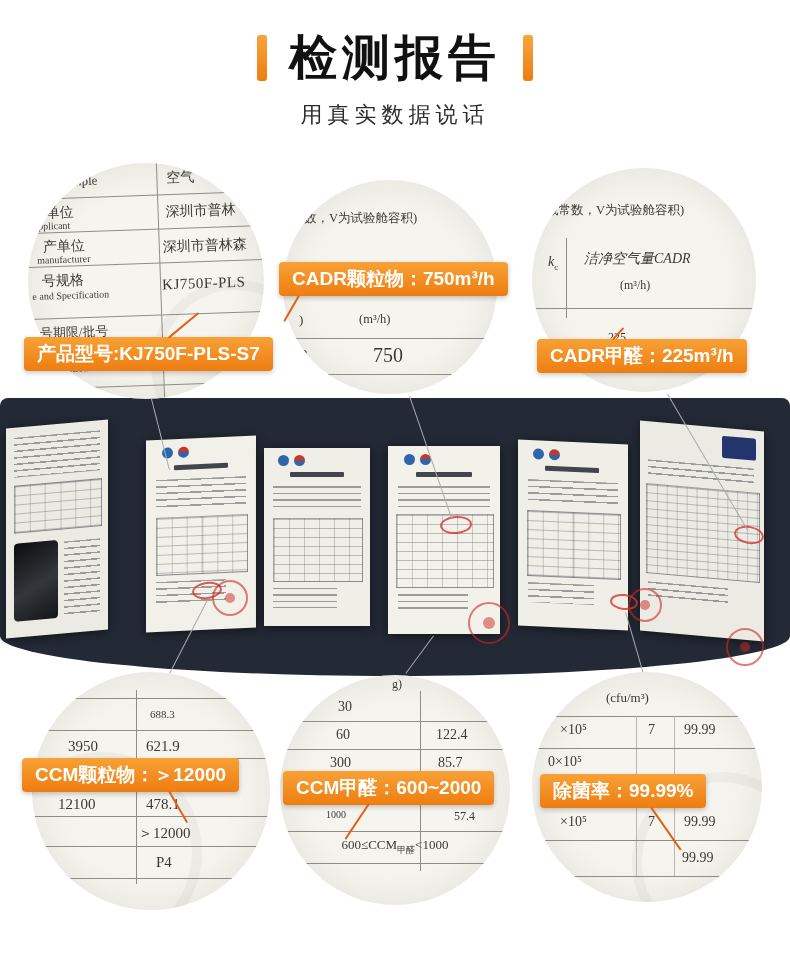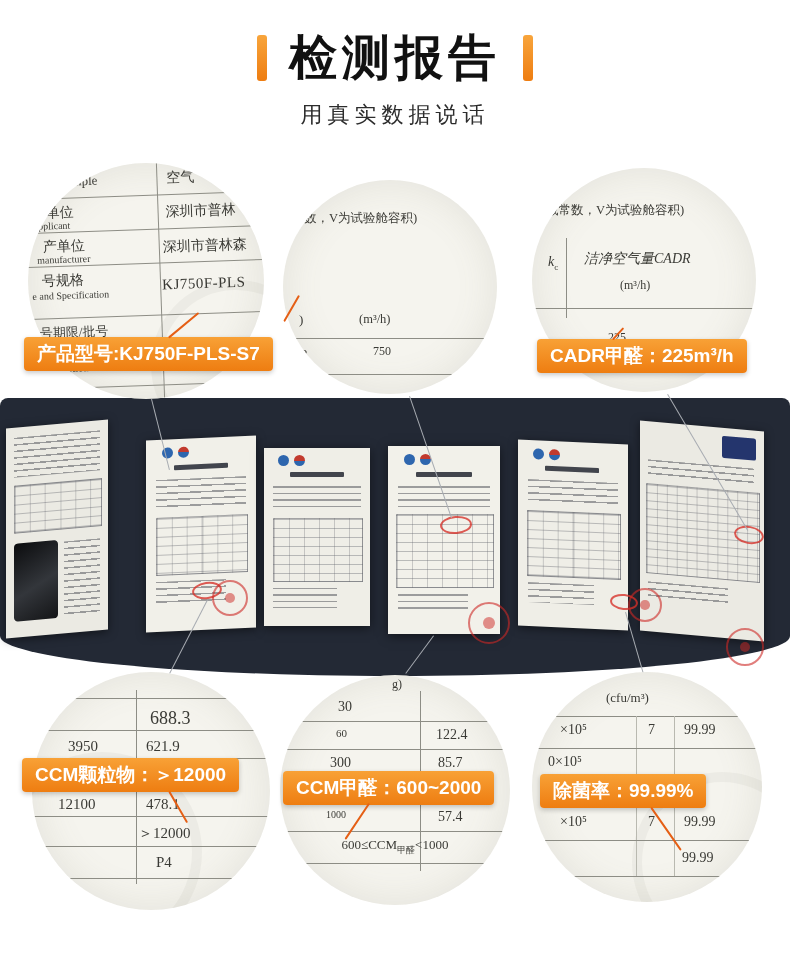--- a/index.html
+++ b/index.html
@@ -174,65 +174,65 @@
       <span class="ser" style="left:16px;top:196px;font-size:11px">roduction</span>
     </div>
   </div>
 
   <div class="circle" style="left:283px;top:180px;width:214px;height:214px">
     <span class="ser" style="left:-4px;top:30px;font-size:12.5px">减常数，V为试验舱容积)</span>
     <span class="ser" style="left:16px;top:132px;font-size:13px">)</span>
     <span class="ser" style="left:76px;top:132px;font-size:12.5px">(m³/h)</span>
     <div class="hl" style="left:0;top:158px;width:214px"></div>
     <span class="ser" style="left:18px;top:166px;font-size:13px">2</span>
-    <span class="ser" style="left:90px;top:164px;font-size:12px">750</span>
+    <span class="ser" style="left:90px;top:164px;font-size:20px">750</span>
     <div class="hl" style="left:0;top:194px;width:214px"></div>
   </div>
 
   <div class="circle" style="left:532px;top:168px;width:224px;height:224px">
     <span class="ser" style="left:14px;top:34px;font-size:12.5px">减常数，V为试验舱容积)</span>
     <div class="vl" style="left:34px;top:70px;height:80px"></div>
     <span class="ser" style="left:16px;top:86px;font-size:14px"><span class="it">k</span><sub style="font-size:9px">c</sub></span>
     <span class="ser it" style="left:52px;top:82px;font-size:14px">洁净空气量CADR</span>
     <span class="ser" style="left:88px;top:110px;font-size:12px">(m³/h)</span>
     <div class="hl" style="left:0;top:140px;width:224px"></div>
     <span class="ser" style="left:76px;top:162px;font-size:12px">225</span>
     <div class="hl soft" style="left:0;top:186px;width:224px"></div>
   </div>
 
   <div class="circle" style="left:32px;top:672px;width:238px;height:238px">
     <div class="wm" style="left:-30px;top:80px;width:180px;height:180px"></div>
     <div class="vl" style="left:104px;top:18px;height:194px"></div>
     <div class="hl" style="left:0;top:26px;width:238px"></div>
-    <span class="ser" style="left:118px;top:36px;font-size:18px">688.3</span>
+    <span class="ser" style="left:118px;top:36px;font-size:11px">688.3</span>
     <div class="hl" style="left:0;top:58px;width:238px"></div>
     <span class="ser" style="left:36px;top:66px;font-size:15px">3950</span>
     <span class="ser" style="left:114px;top:66px;font-size:15px">621.9</span>
     <div class="hl" style="left:0;top:86px;width:238px"></div>
     <span class="ser" style="left:26px;top:124px;font-size:15px">12100</span>
     <span class="ser" style="left:114px;top:124px;font-size:15px">478.1</span>
     <div class="hl" style="left:0;top:144px;width:238px"></div>
     <span class="ser" style="left:106px;top:152px;font-size:15px">＞12000</span>
     <div class="hl" style="left:0;top:174px;width:238px"></div>
     <span class="ser" style="left:124px;top:182px;font-size:15px">P4</span>
     <div class="hl" style="left:0;top:206px;width:238px"></div>
   </div>
 
   <div class="circle" style="left:280px;top:675px;width:230px;height:230px">
     <span class="ser" style="left:112px;top:2px;font-size:12px">g)</span>
     <div class="vl" style="left:140px;top:16px;height:180px"></div>
     <span class="ser" style="left:58px;top:24px;font-size:14px">30</span>
     <div class="hl" style="left:0;top:46px;width:230px"></div>
-    <span class="ser" style="left:56px;top:52px;font-size:11px">60</span>
+    <span class="ser" style="left:56px;top:52px;font-size:14px">60</span>
     <span class="ser" style="left:156px;top:52px;font-size:14px">122.4</span>
     <div class="hl" style="left:0;top:74px;width:230px"></div>
     <span class="ser" style="left:50px;top:80px;font-size:14px">300</span>
     <span class="ser" style="left:158px;top:80px;font-size:14px">85.7</span>
     <span class="ser" style="left:46px;top:134px;font-size:10px">1000</span>
-    <span class="ser" style="left:158px;top:134px;font-size:14px">57.4</span>
+    <span class="ser" style="left:174px;top:134px;font-size:12px">57.4</span>
     <div class="hl" style="left:0;top:156px;width:230px"></div>
     <div class="ser" style="left:30px;top:162px;width:170px;text-align:center;font-size:13px"><span>600≤CCM</span><sub style="font-size:9px">甲醛</sub><span>&lt;1000</span></div>
     <div class="hl" style="left:0;top:188px;width:230px"></div>
   </div>
 
   <div class="circle" style="left:532px;top:672px;width:230px;height:230px">
     <div class="wm" style="left:100px;top:100px;width:160px;height:160px"></div>
     <span class="ser" style="left:74px;top:18px;font-size:13px">(cfu/m³)</span>
     <div class="hl" style="left:0;top:44px;width:230px"></div>
     <div class="vl soft" style="left:104px;top:44px;height:160px"></div>
@@ -246,20 +246,21 @@
     <span class="ser" style="left:116px;top:142px;font-size:14px">7</span>
     <span class="ser" style="left:152px;top:142px;font-size:14px">99.99</span>
     <div class="hl" style="left:0;top:168px;width:230px"></div>
     <span class="ser" style="left:150px;top:178px;font-size:14px">99.99</span>
     <div class="hl" style="left:0;top:204px;width:230px"></div>
   </div>
 
   <div class="callout" style="left:24px;top:337px">产品型号:KJ750F-PLS-S7</div>
   <div class="pointer" style="left:168px;top:337px;width:39px;transform:rotate(-39.8deg)"></div>
 
+  <div class="callout" style="left:279px;top:262px">CADR颗粒物：750m³/h</div>
   <div class="pointer" style="left:300px;top:296px;width:30px;transform:rotate(120deg)"></div>
 
   <div class="callout" style="left:537px;top:339px">CADR甲醛：225m³/h</div>
   <div class="pointer" style="left:612px;top:339px;width:16px;transform:rotate(-47.5deg)"></div>
 
   <div class="callout" style="left:22px;top:758px">CCM颗粒物：＞12000</div>
   <div class="pointer" style="left:170px;top:791px;width:36px;transform:rotate(59.9deg)"></div>
 
   <div class="callout" style="left:283px;top:771px">CCM甲醛：600~2000</div>
   <div class="pointer" style="left:370px;top:804px;width:43px;transform:rotate(123.7deg)"></div>

